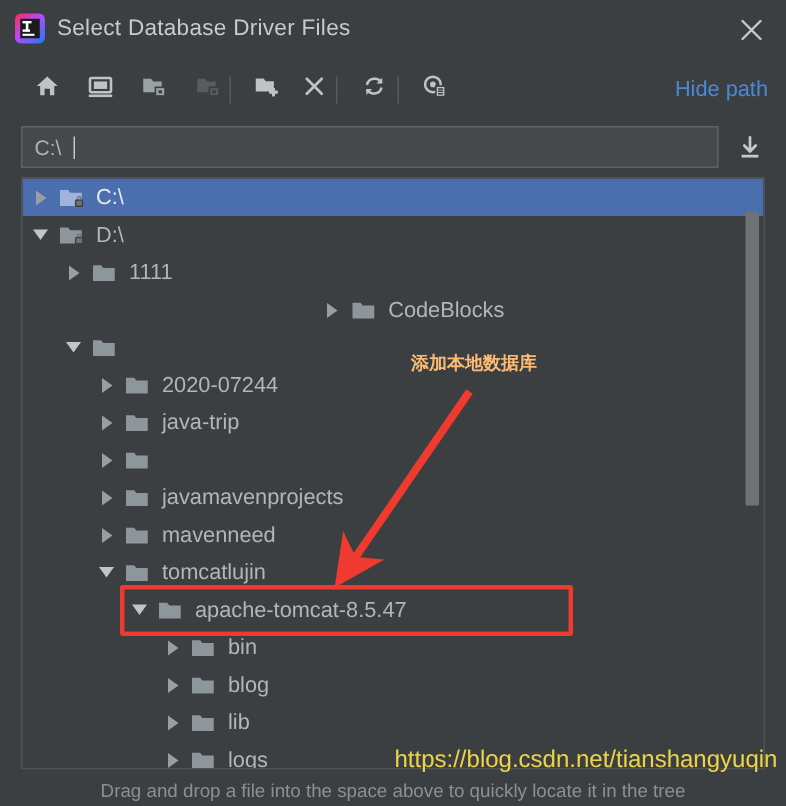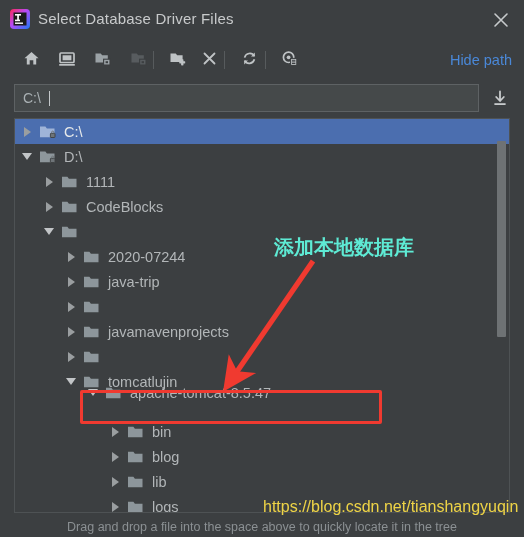--- a/index.html
+++ b/index.html
@@ -80,21 +80,21 @@
   .vscroll-track{position:absolute;right:1px;top:1px;width:11px;bottom:1px;background:transparent;}
   .vscroll-thumb{
     position:absolute;right:2px;top:21px;width:9px;height:196px;
     background:#6E7274;border-radius:1px;cursor:pointer;
   }
 
   
   .anno-layer{position:absolute;left:0;top:0;width:524px;height:537px;pointer-events:none;}
   .anno-text{
     position:absolute;left:274px;top:234px;
-    font-size:20px;color:#5eead4;font-weight:700;white-space:nowrap;
+    font-size:12px;color:#fdba74;font-weight:700;white-space:nowrap;
     font-family:"DejaVu Sans","Liberation Sans",sans-serif;
   }
   .anno-rect{
     position:absolute;left:80px;top:390px;width:302px;height:34px;
     border:3px solid #F03A30;box-sizing:border-box;border-radius:2px;
   }
 
   
   .watermark{
     position:absolute;left:263px;top:497px;height:20px;line-height:20px;
@@ -269,21 +269,21 @@
         <div class="tree-row" style="top: 50px;">
           <div style="flex: 0 0 26px; height: 1px;"></div>
           <div class="twisty">
             <div class="tri right"></div>
           </div>
           <div class="row-icon"><svg width="18" height="16" viewBox="0 0 18 16">
               <path d="M1 2.8 h5.4 l1.5 1.9 h7.6 v8.6 h-14.5 z" fill="#8D969B"></path>
             </svg></div>
           <div class="row-label">1111</div>
         </div>
-        <div class="tree-row" style="top: 75px;">
+        <div class="tree-row" style="top: 75px; justify-content: center;">
           <div style="flex: 0 0 26px; height: 1px;"></div>
           <div class="twisty">
             <div class="tri right"></div>
           </div>
           <div class="row-icon"><svg width="18" height="16" viewBox="0 0 18 16">
               <path d="M1 2.8 h5.4 l1.5 1.9 h7.6 v8.6 h-14.5 z" fill="#8D969B"></path>
             </svg></div>
           <div class="row-label">CodeBlocks</div>
         </div>
         <div class="tree-row" style="top: 100px;">
@@ -335,32 +335,33 @@
           <div class="row-label">javamavenprojects</div>
         </div>
         <div class="tree-row" style="top: 225px;">
           <div style="flex: 0 0 48px; height: 1px;"></div>
           <div class="twisty">
             <div class="tri right"></div>
           </div>
           <div class="row-icon"><svg width="18" height="16" viewBox="0 0 18 16">
               <path d="M1 2.8 h5.4 l1.5 1.9 h7.6 v8.6 h-14.5 z" fill="#8D969B"></path>
             </svg></div>
+          <div class="row-label">mavenneed</div>
         </div>
         <div class="tree-row" style="top: 250px;">
           <div style="flex: 0 0 48px; height: 1px;"></div>
           <div class="twisty">
             <div class="tri down"></div>
           </div>
           <div class="row-icon"><svg width="18" height="16" viewBox="0 0 18 16">
               <path d="M1 2.8 h5.4 l1.5 1.9 h7.6 v8.6 h-14.5 z" fill="#8D969B"></path>
             </svg></div>
           <div class="row-label">tomcatlujin</div>
         </div>
-        <div class="tree-row" style="top: 261px;">
+        <div class="tree-row" style="top: 275px;">
           <div style="flex: 0 0 70px; height: 1px;"></div>
           <div class="twisty">
             <div class="tri down"></div>
           </div>
           <div class="row-icon"><svg width="18" height="16" viewBox="0 0 18 16">
               <path d="M1 2.8 h5.4 l1.5 1.9 h7.6 v8.6 h-14.5 z" fill="#8D969B"></path>
             </svg></div>
           <div class="row-label">apache-tomcat-8.5.47</div>
         </div>
         <div class="tree-row" style="top: 300px;">

